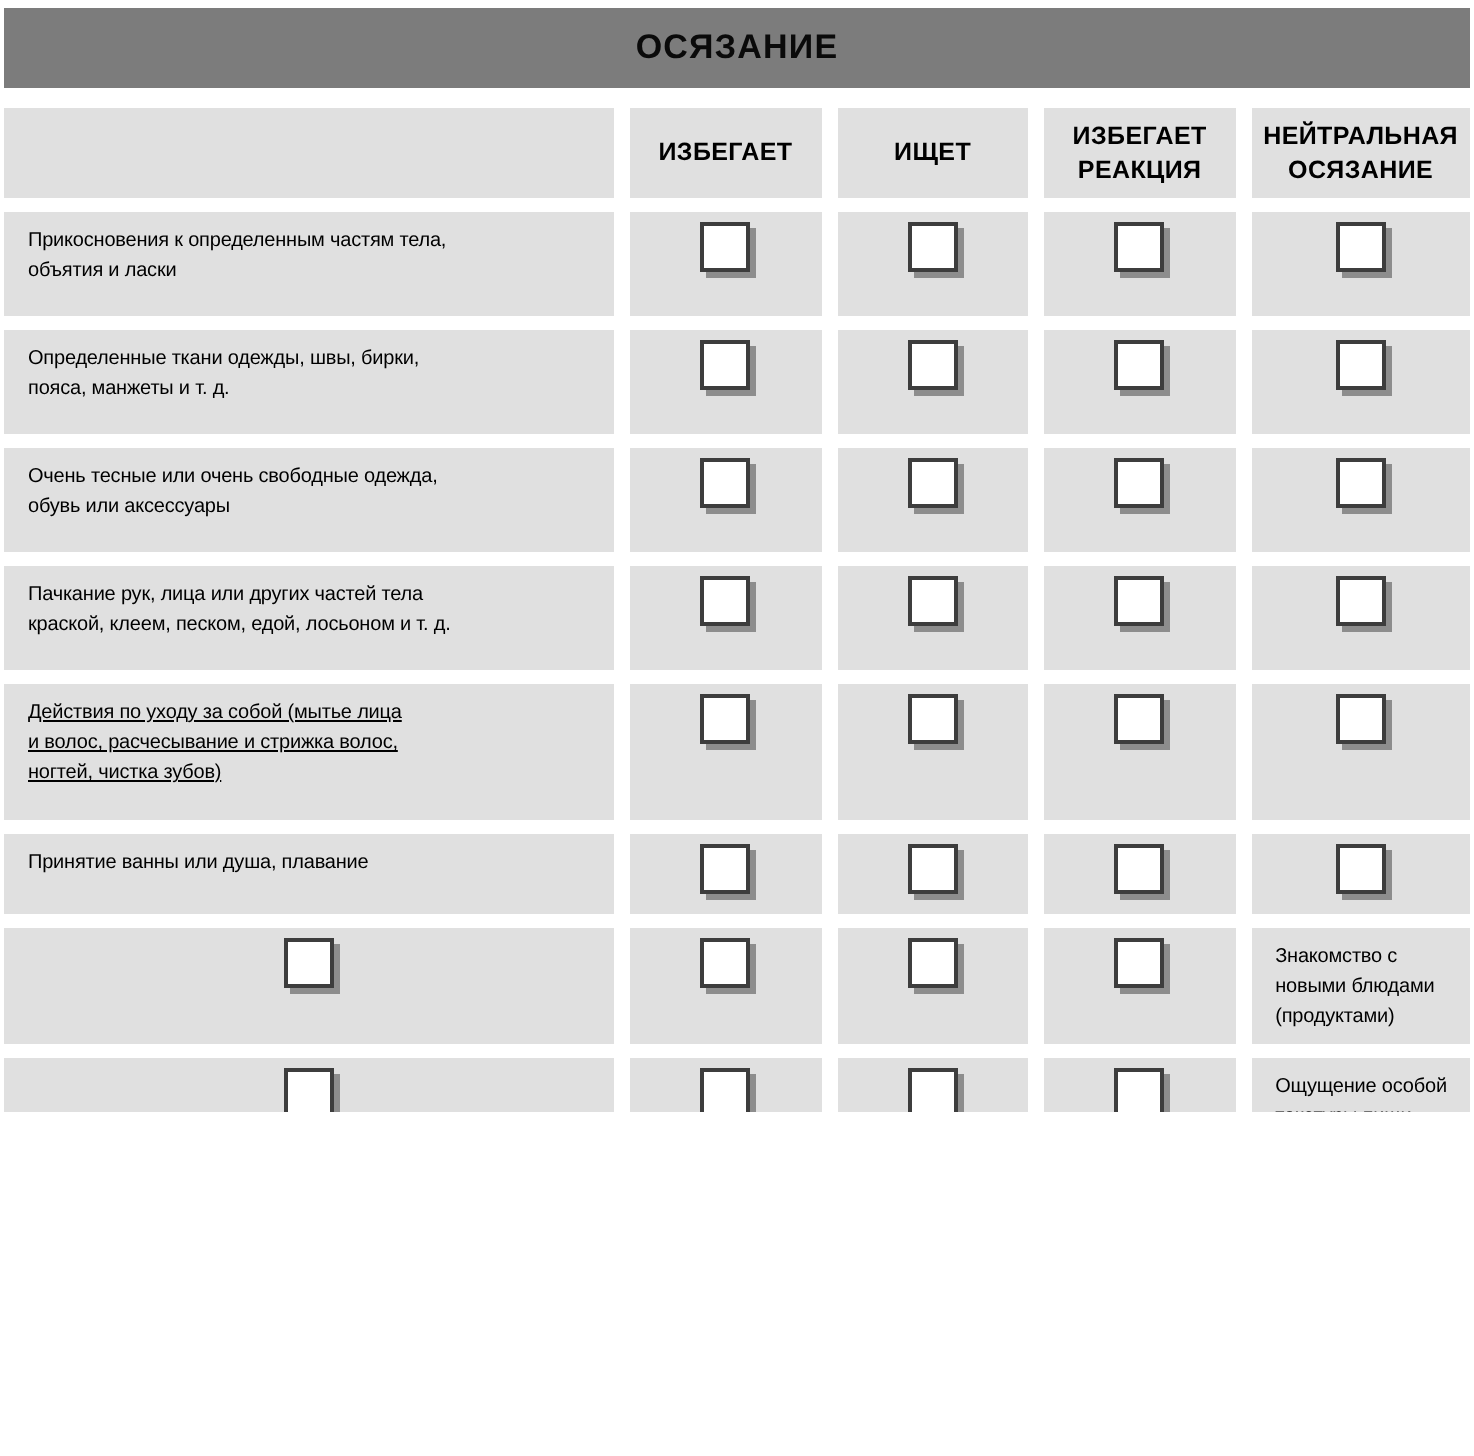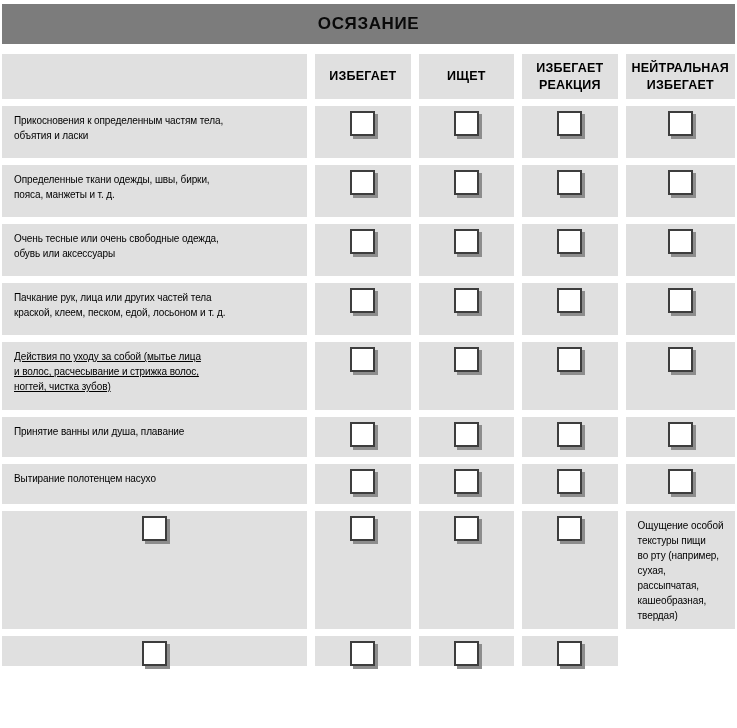--- a/index.html
+++ b/index.html
@@ -5,21 +5,21 @@
   html, body {
     margin: 0;
     padding: 0;
     background: #ffffff;
     font-family: "Liberation Sans", "DejaVu Sans", sans-serif;
     color: #000;
   }
   .page {
     position: relative;
     width: 737px;
-    height: 728px;
+    height: 556px;
     overflow: hidden;
     box-sizing: border-box;
     padding: 4px 2px 0 2px;
   }
   .title-band {
     height: 40px;
     background: var(--band-color, #7c7c7c);
     display: flex;
     align-items: center;
     justify-content: center;
@@ -80,21 +80,21 @@
 
   <div class="title-band">
     <span>ОСЯЗАНИЕ</span>
   </div>
 
   <div class="grid" id="grid">
     <div class="cell head"></div>
     <div class="cell head">ИЗБЕГАЕТ</div>
     <div class="cell head">ИЩЕТ</div>
     <div class="cell head">ИЗБЕГАЕТ РЕАКЦИЯ</div>
-    <div class="cell head">НЕЙТРАЛЬНАЯ ИЗБЕГАЕТ</div>
+    <div class="cell head">НЕЙТРАЛЬНАЯ ОСЯЗАНИЕ</div>
   <div class="cell label" style="min-height: 52px;">Прикосновения к определенным частям тела,
 объятия и ласки</div>
       <div class="cell check">
         <div class="checkbox"></div>
       </div>
       <div class="cell check">
         <div class="checkbox"></div>
       </div>
       <div class="cell check">
         <div class="checkbox"></div>
@@ -165,33 +165,33 @@
       </div>
       <div class="cell check">
         <div class="checkbox"></div>
       </div>
       <div class="cell check">
         <div class="checkbox"></div>
       </div>
       <div class="cell check">
         <div class="checkbox"></div>
       </div>
-      <div class="cell label" style="min-height: 40px;">Вытирание полотенцем насухо</div>
-      <div class="cell check">
-        <div class="checkbox"></div>
-      </div>
-      <div class="cell check">
-        <div class="checkbox"></div>
-      </div>
-      <div class="cell check">
-        <div class="checkbox"></div>
-      </div>
-      <div class="cell check">
-        <div class="checkbox"></div>
-      </div>
+      <div class="cell check">
+        <div class="checkbox"></div>
+      </div>
+      <div class="cell check">
+        <div class="checkbox"></div>
+      </div>
+      <div class="cell check">
+        <div class="checkbox"></div>
+      </div>
+      <div class="cell check">
+        <div class="checkbox"></div>
+      </div>
+      <div class="cell label" style="min-height: 40px;">Знакомство с новыми блюдами (продуктами)</div>
       <div class="cell check">
         <div class="checkbox"></div>
       </div>
       <div class="cell check">
         <div class="checkbox"></div>
       </div>
       <div class="cell check">
         <div class="checkbox"></div>
       </div>
       <div class="cell check">

